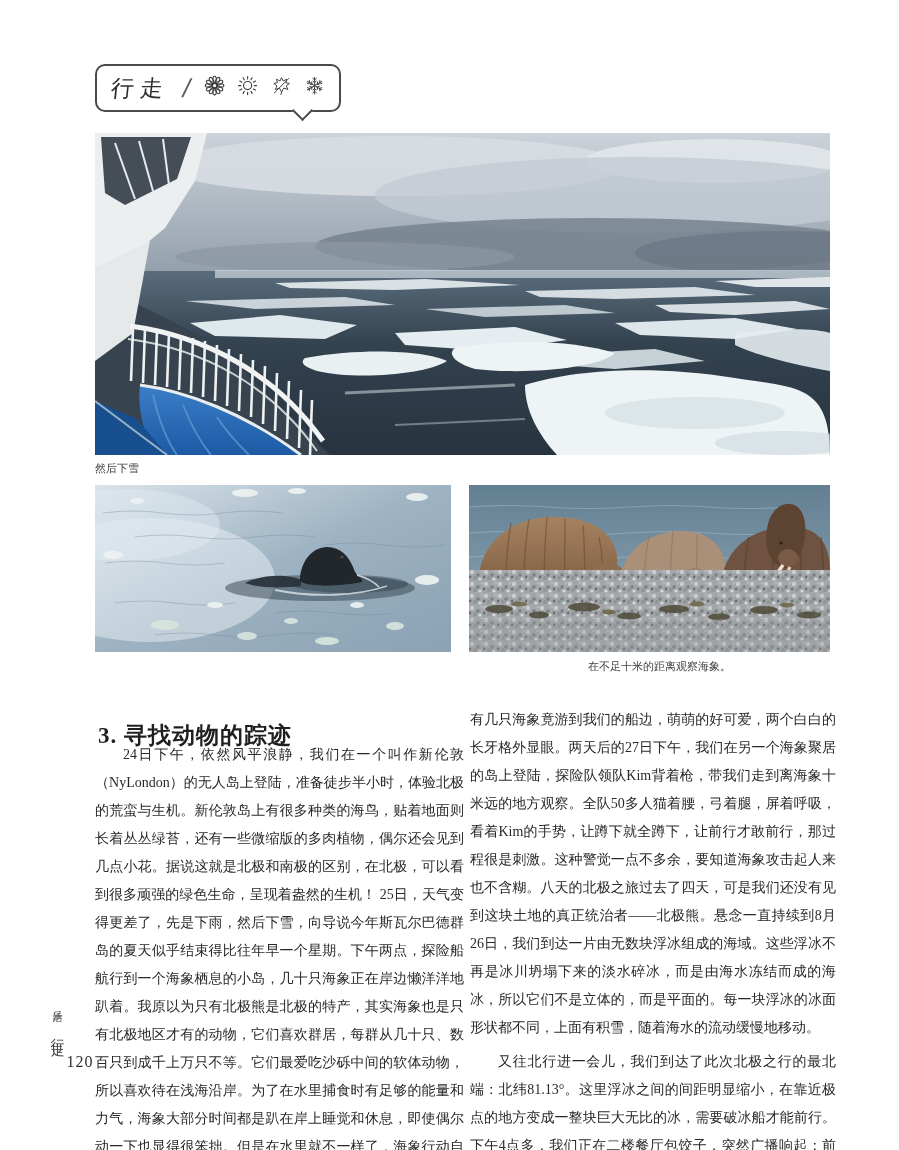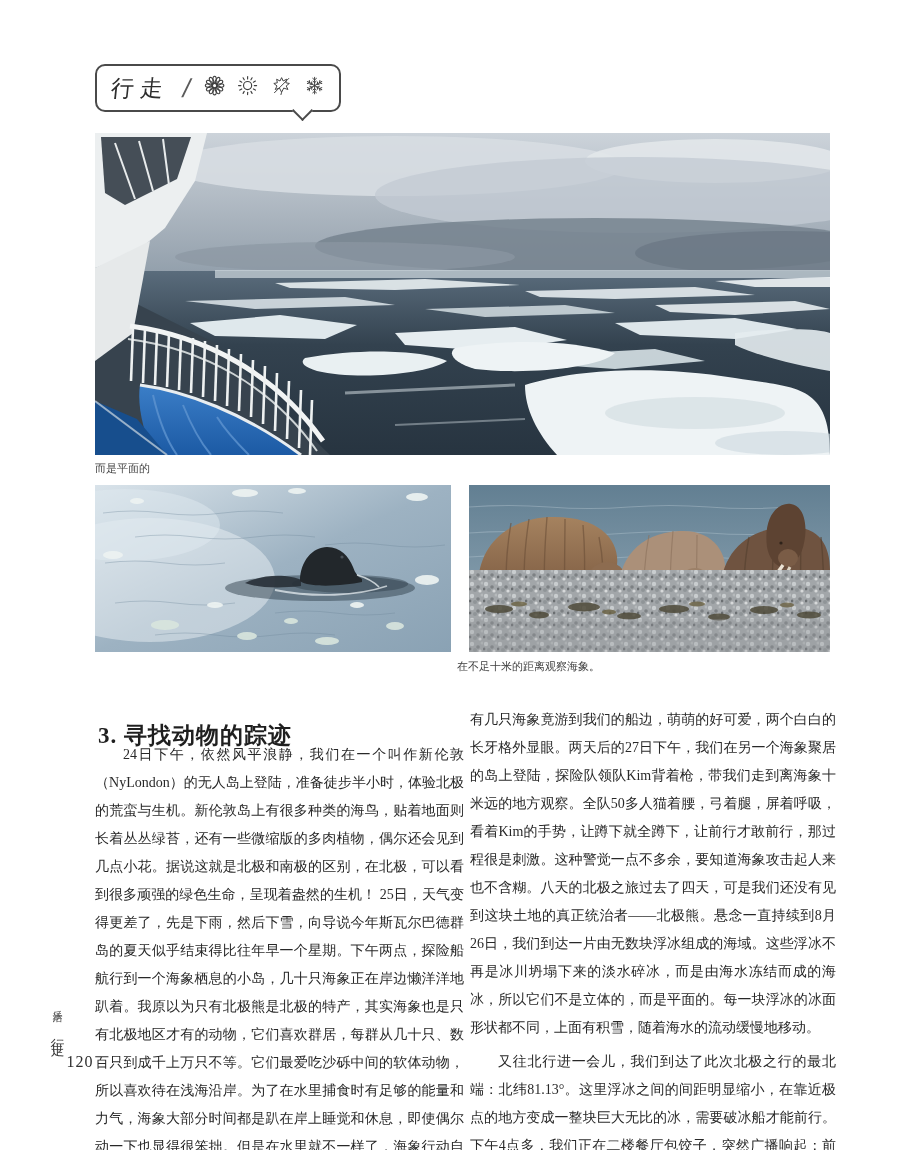--- a/index.html
+++ b/index.html
@@ -22,21 +22,21 @@
   
   .photo{position:absolute;overflow:hidden;background:#9db0bf;}
   .photo svg{display:block;width:100%;height:100%;}
   .photo-main{left:95px;top:133px;width:735px;height:322px;}
   .photo-seal{left:95px;top:485px;width:356px;height:167px;}
   .photo-walrus{left:469px;top:485px;width:361px;height:167px;}
 
   .caption{position:absolute;font-size:11px;line-height:15px;color:#3f3f3f;}
   .cap-main{left:95px;top:461px;}
   .cap-seal{left:95px;top:659px;width:392px;}
-  .cap-walrus{left:457px;top:659px;width:361px;text-align:left;}
+  .cap-walrus{left:479px;top:659px;width:361px;text-align:center;}
 
   
   .section-heading{position:absolute;left:98px;top:701px;
          font-family:"Liberation Serif","DejaVu Serif",serif;
          font-size:23px;font-weight:600;color:#1f1f1f;letter-spacing:1px;}
   .col{position:absolute;width:369px;font-family:"Liberation Serif","DejaVu Serif",serif;
        font-size:14px;line-height:28px;text-align:justify;color:#282828;}
   .col p{margin:0;}
   .col p.indent{text-indent:2em;}
   .col p + p{margin-top:6px;}
@@ -233,21 +233,21 @@
       </g>
       <path d="M45,252 C90,258 150,280 206,322 L60,322 C48,300 42,272 45,252 Z" fill="url(#blue1)"></path>
       <path d="M45,252 C90,258 150,280 206,322" fill="none" stroke="#e8edf0" stroke-width="3"></path>
       <path d="M58,262 C64,288 72,308 82,322" fill="none" stroke="#5e93cf" stroke-width="2" opacity="0.8"></path>
       <path d="M88,272 C96,292 106,310 116,322" fill="none" stroke="#5e93cf" stroke-width="2" opacity="0.8"></path>
       <path d="M122,284 C132,300 144,312 154,322" fill="none" stroke="#5e93cf" stroke-width="2" opacity="0.8"></path>
       <polygon points="0,268 42,286 72,322 0,322" fill="#174e8d"></polygon>
       <line x1="0" y1="268" x2="72" y2="322" stroke="#cfdae2" stroke-width="2" opacity="0.7"></line>
     </svg>
   </div>
-  <div class="caption cap-main">而是平面的</div>
+  <div class="caption cap-main">然后下雪</div>
 
   <div class="photo photo-seal">
     <svg viewBox="0 0 356 167" preserveAspectRatio="none">
       <defs>
         <linearGradient id="wat" x1="0" y1="0" x2="1" y2="1">
           <stop offset="0" stop-color="#d9e3ea"></stop>
             <stop offset="0.5" stop-color="#9db2c2"></stop>
             <stop offset="1" stop-color="#8aa2b4"></stop>
         </linearGradient>
       </defs>

